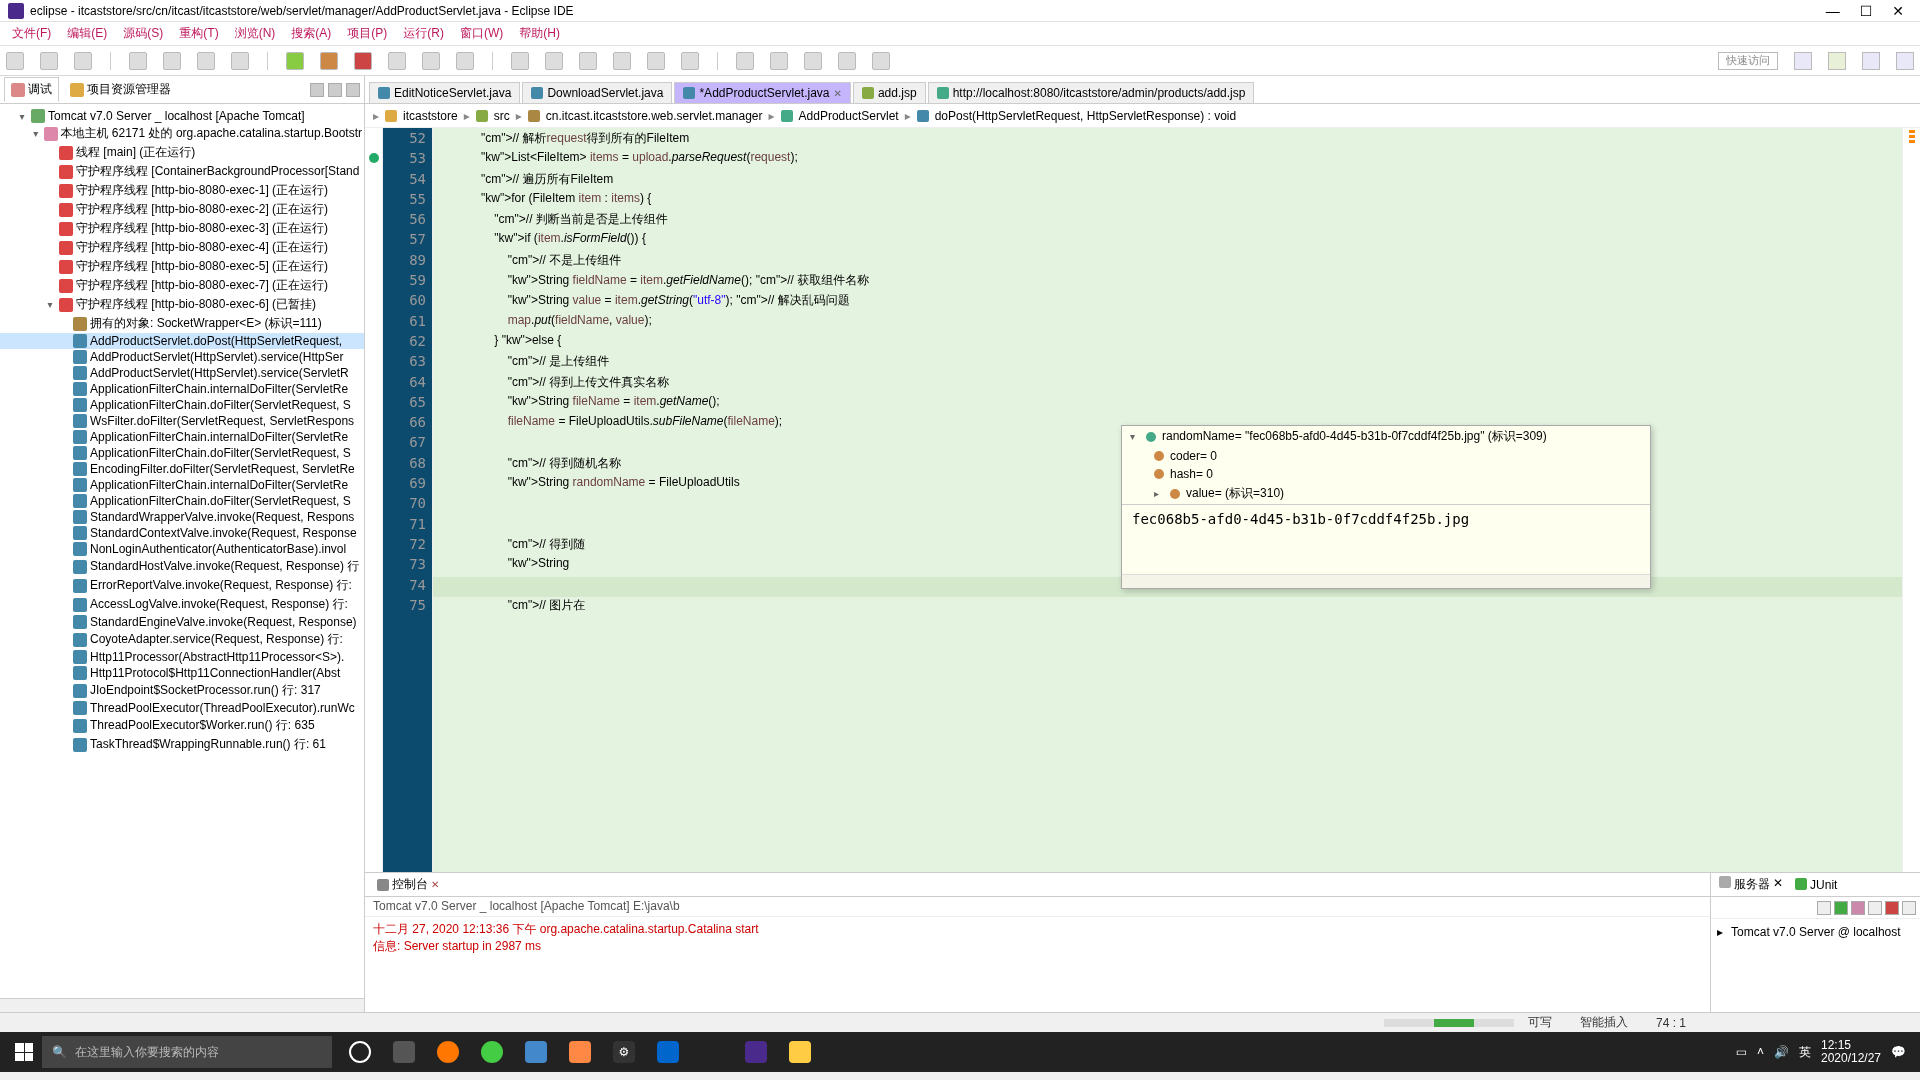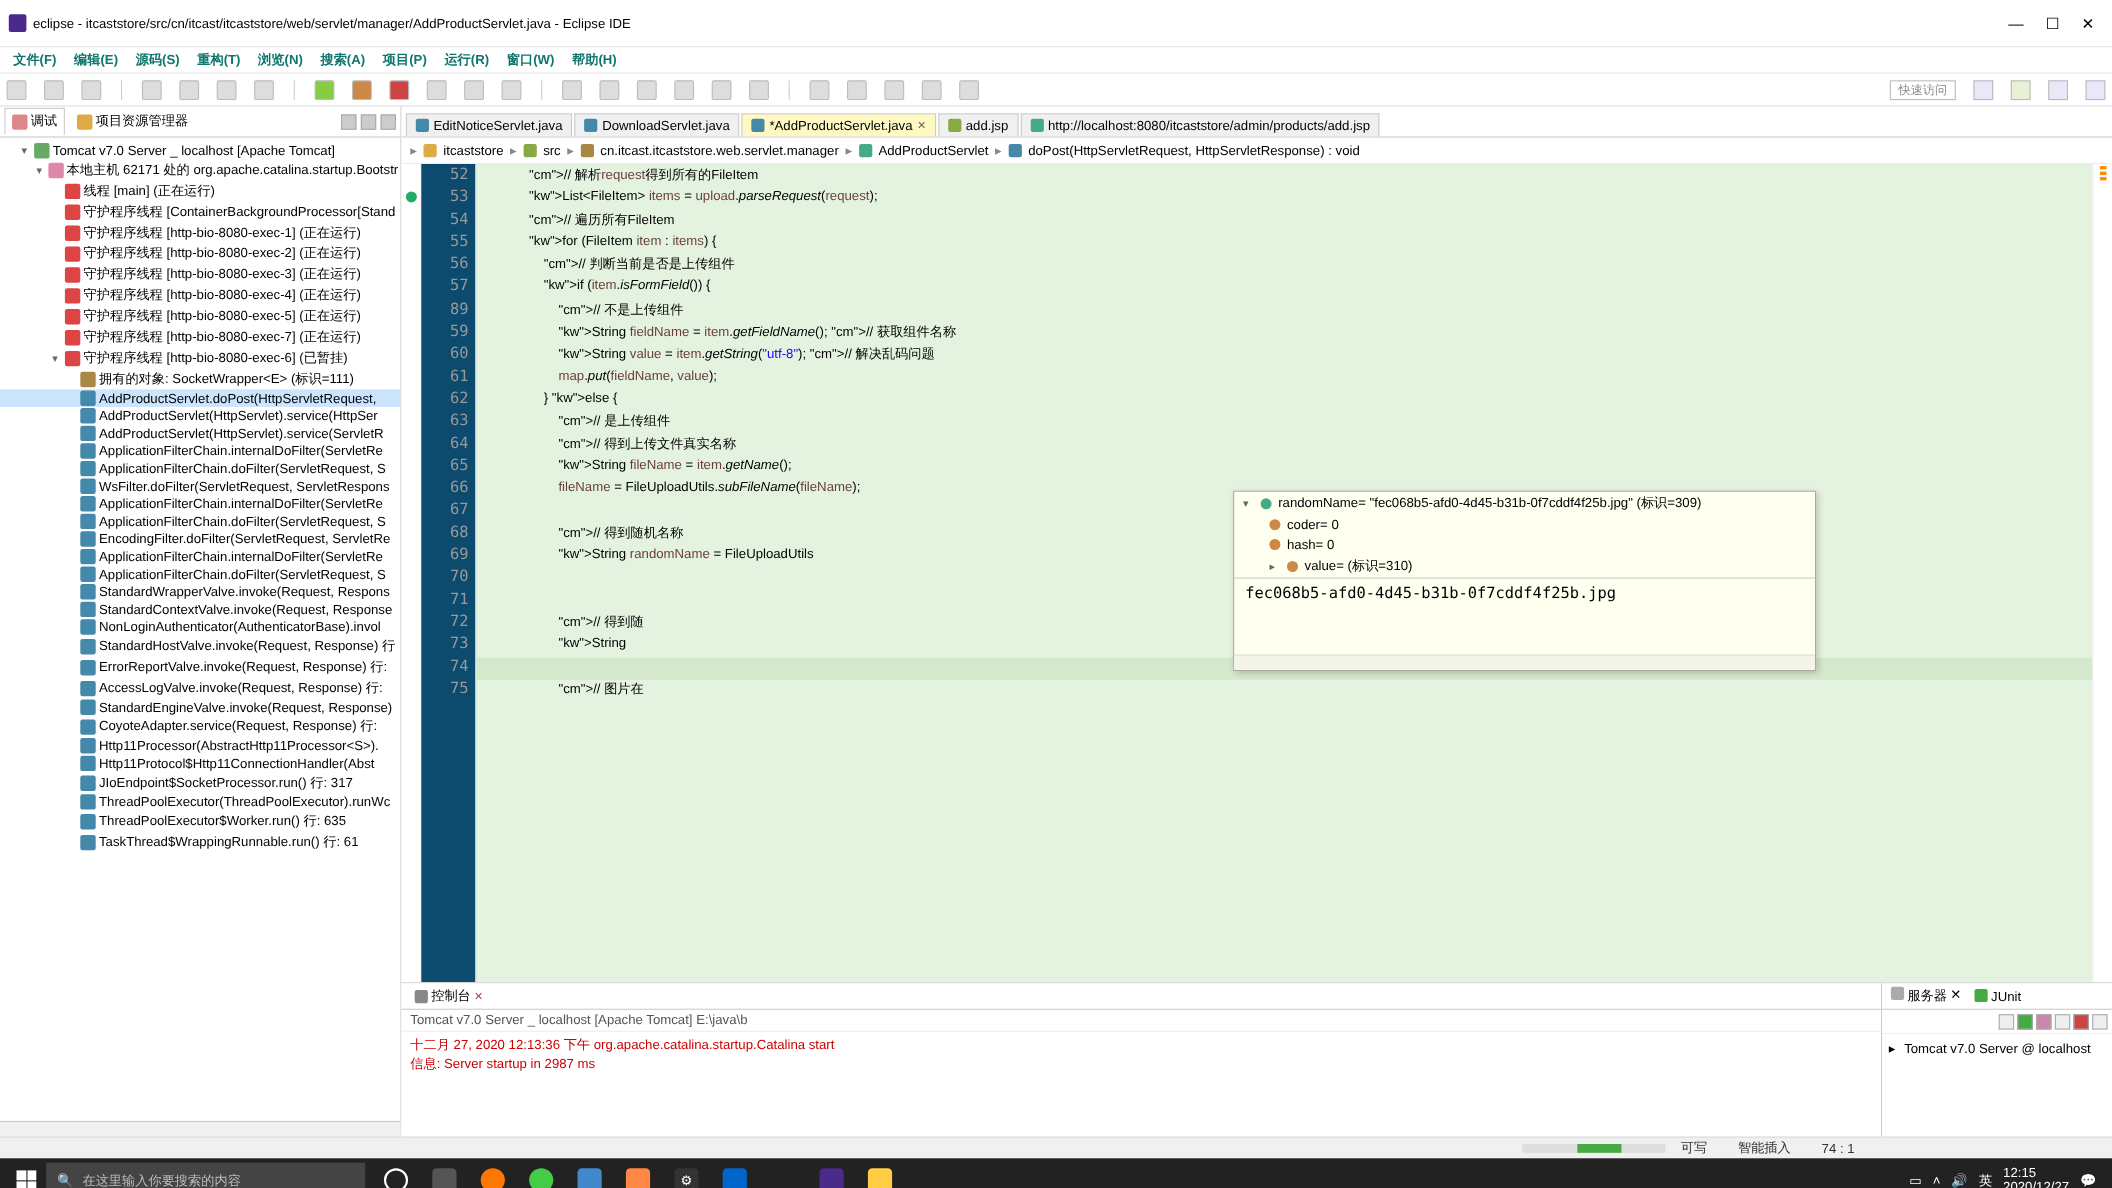--- a/index.html
+++ b/index.html
@@ -1,25 +1,25 @@
 <!DOCTYPE html>
 <html><head>
 <meta charset="utf-8">
 <style>
 * { margin:0; padding:0; box-sizing:border-box; font-family:"Microsoft YaHei","Segoe UI",Arial,sans-serif; font-size:12px; }
 body { background:#f0f0f0; width:1920px; height:1080px; overflow:hidden; position:relative; }
 
-.titlebar { height:43px; background:#fff; display:flex; align-items:center; padding:0 8px; border-bottom:1px solid #e0e0e0; }
+.titlebar { height:22px; background:#fff; display:flex; align-items:center; padding:0 8px; border-bottom:1px solid #e0e0e0; }
 .titlebar .icon { width:16px; height:16px; background:#4a2a8a; border-radius:2px; margin-right:6px; }
 .titlebar .title { flex:1; color:#000; }
 .titlebar .winbtns { display:flex; gap:20px; margin-right:8px; }
 .titlebar .winbtns span { font-size:14px; color:#000; cursor:pointer; }
 
 .menubar { height:24px; background:#fff; display:flex; align-items:center; padding:0 6px; gap:4px; border-bottom:1px solid #e0e0e0;}
-.menubar span { padding:2px 6px; color:#0f766e; cursor:pointer;font-weight:bold; }
+.menubar span { padding:2px 6px; color:#be185d; cursor:pointer; }
 
 .toolbar { height:30px; background:#fff; display:flex; align-items:center; padding:0 6px; gap:16px; border-bottom:1px solid #d8d8d8;}
 .toolbar .tb { width:18px; height:18px; background:#ddd; border:1px solid #bbb; border-radius:2px; }
 .toolbar .sep { width:1px; height:18px; background:#ccc; margin:0 2px;}
 .toolbar .spacer { flex:1; }
 .toolbar .quick { width:60px; height:18px; border:1px solid #bbb; font-size:11px; display:flex; align-items:center; justify-content:center; color:#888;}
 .toolbar .persp { width:18px; height:18px; border:1px solid #bbb; background:#e8e8f8;}
 
 .main { display:flex; height:calc(1080px - 30px - 24px - 30px - 20px - 40px); }
 
@@ -35,21 +35,21 @@
 .treeitem.sel { background:#cce5ff; }
 .treeitem .exp { width:12px; display:inline-block; text-align:center; color:#666; font-size:10px;}
 .treeitem .ic { width:14px;height:14px;display:inline-block;border-radius:2px;}
 .ic-srv{background:#6a6;} .ic-host{background:#d8a;} .ic-thr{background:#d44;} .ic-own{background:#a84;} .ic-m{background:#48a;}
 .treeitem.lvl1{padding-left:16px;} .treeitem.lvl2{padding-left:30px;} .treeitem.lvl3{padding-left:44px;} .treeitem.lvl4{padding-left:58px;}
 .leftscroll { height:14px; background:#f0f0f0; border-top:1px solid #ccc;}
 
 .center { flex:1; display:flex; flex-direction:column; background:#fff; }
 .edtabs { height:28px; display:flex; align-items:flex-end; padding:0 4px; border-bottom:1px solid #ccc; gap:2px;}
 .edtabs .tab { padding:3px 8px; border:1px solid #ccc; border-bottom:none; background:#f0f0f0; display:flex; gap:4px; align-items:center; cursor:pointer; font-size:11px;}
-.edtabs .tab.active { background:#fef9c3; }
+.edtabs .tab.active { background:#c4b5fd; }
 .edtabs .tab .ict{width:12px;height:12px;background:#48a;border-radius:2px;}
 .edtabs .tab .ictw{width:12px;height:12px;background:#4a8;border-radius:2px;}
 .edtabs .tab .x{color:#666;font-size:10px;}
 .breadcrumb { height:24px; display:flex; align-items:center; padding:0 8px; gap:6px; border-bottom:1px solid #eee; font-size:11px;}
 .breadcrumb .sep{color:#888;}
 .breadcrumb .bic{width:12px;height:12px;background:#da4;border-radius:2px; display:inline-block;}
 .editor { flex:1; display:flex; overflow:hidden;}
 .gutter { width:50px; background:#0c4a6e; border-right:1px solid #eee; text-align:right; padding:2px 6px 2px 0;}
 .gutter .ln { height:20.3px; color:#999; font-family:Consolas,monospace; font-size:14px;}
 .markers { width:18px; background:#fff; border-right:1px solid #eee;}

